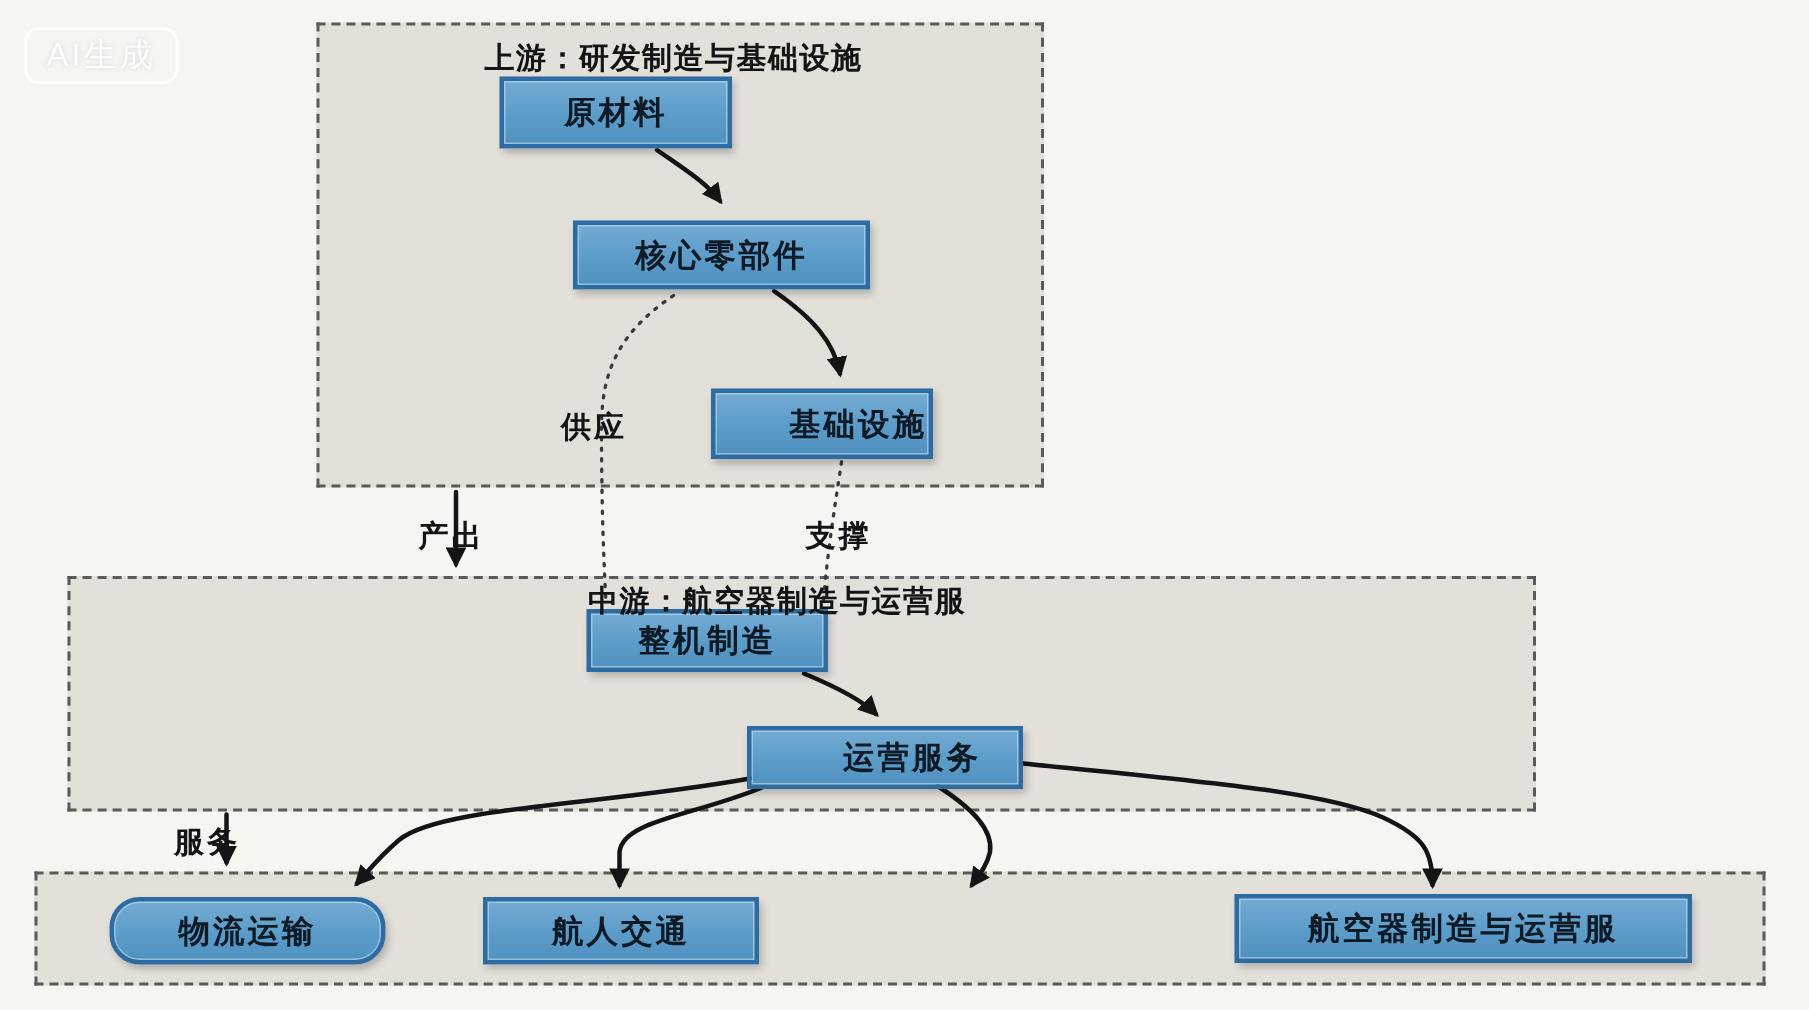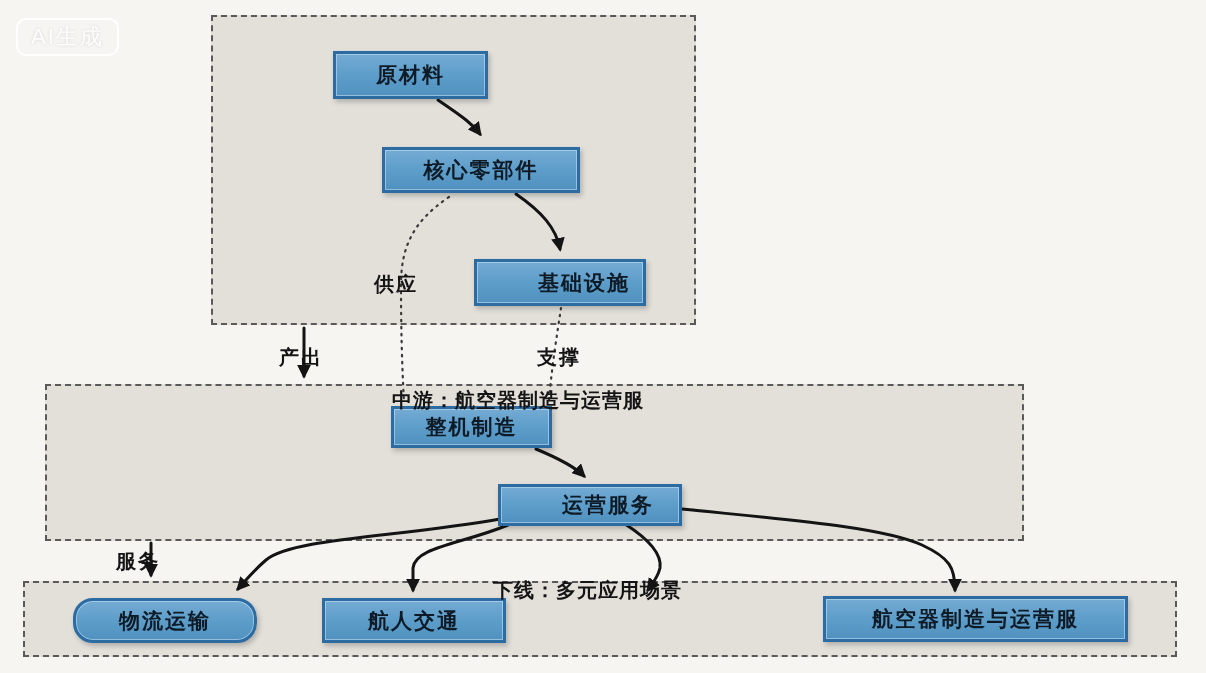--- a/index.html
+++ b/index.html
@@ -78,26 +78,26 @@
     <path class="solid" marker-end="url(#ah)" d="M 682,509 C 790,520 882,527 922,545 C 950,558 955,568 955,590"></path>
     <path class="solid" marker-end="url(#ah)" d="M 151,543 L 151,575"></path>
   </svg>
 
   <div class="watermark">AI生成</div>
 
   <div class="section" style="left:211px;top:15px;width:485px;height:310px;"></div>
   <div class="section" style="left:45px;top:384px;width:979px;height:157px;"></div>
   <div class="section" style="left:23px;top:581px;width:1154px;height:76px;"></div>
 
+  <div class="section-title" style="left:323px;top:25px;">上游：研发制造与基础设施</div>
   <div class="section-title" style="left:392px;top:387px;">中游：航空器制造与运营服</div>
-  <div class="section-title" style="left:493px;top:577px;">下线：多元应用场景</div>
 
   <div class="node" style="left:333px;top:51px;width:155px;height:48px;">原材料</div>
   <div class="node" style="left:382px;top:147px;width:198px;height:46px;">核心零部件</div>
-  <div class="node" style="left:474px;top:259px;width:172px;height:47px;padding-left:48px;">基础设施</div>
+  <div class="node" style="left:474px;top:259px;width:148px;height:47px;padding-left:48px;">基础设施</div>
   <div class="node" style="left:391px;top:406px;width:161px;height:42px;">整机制造</div>
   <div class="node" style="left:498px;top:484px;width:184px;height:42px;padding-left:36px;">运营服务</div>
   <div class="node" style="left:73px;top:598px;width:184px;height:45px;border-radius:20px;">物流运输</div>
   <div class="node" style="left:322px;top:598px;width:184px;height:45px;">航人交通</div>
   <div class="node" style="left:823px;top:596px;width:305px;height:46px;">航空器制造与运营服</div>
 
   <div class="edge-label" style="left:374px;top:271px;">供应</div>
   <div class="edge-label" style="left:279px;top:344px;">产出</div>
   <div class="edge-label" style="left:537px;top:344px;">支撑</div>
   <div class="edge-label" style="left:116px;top:548px;">服务</div>

